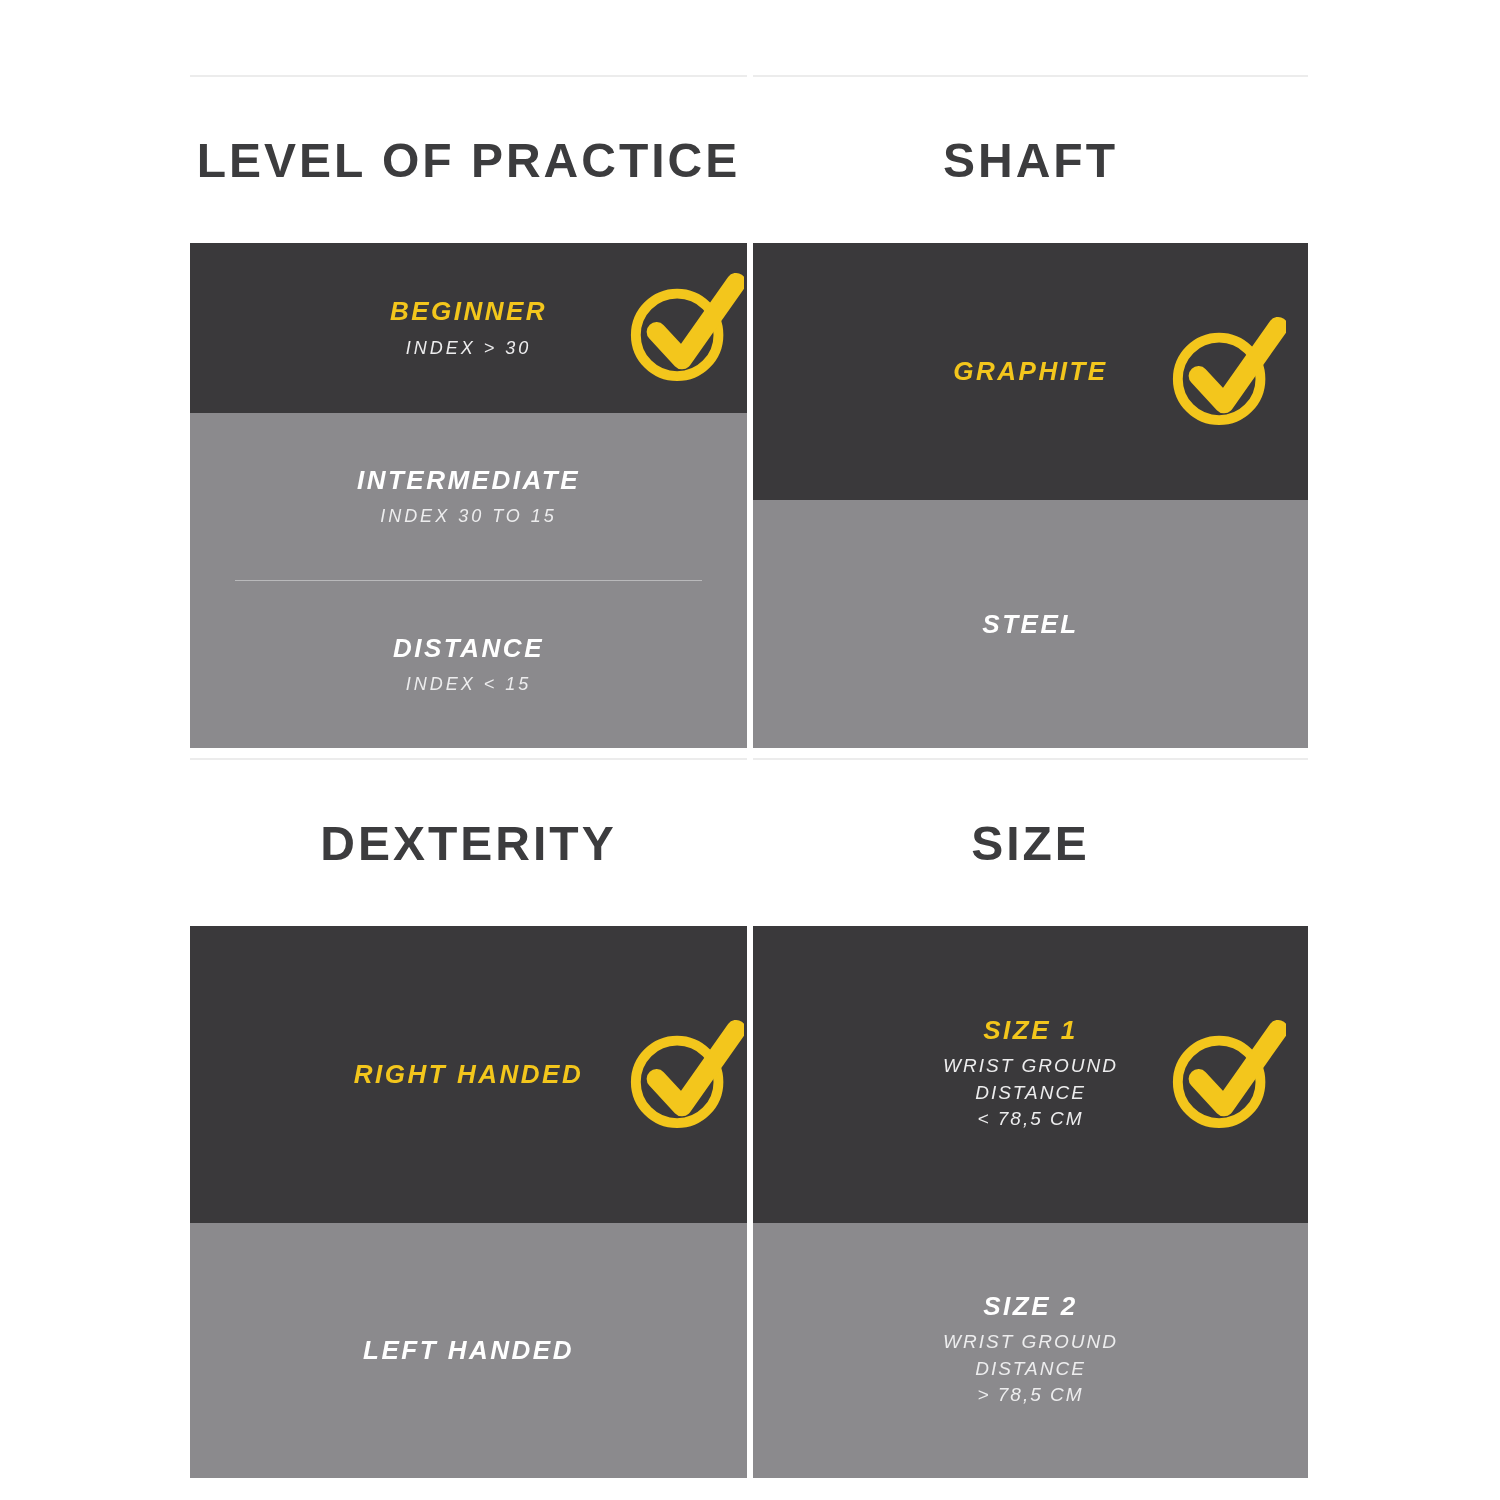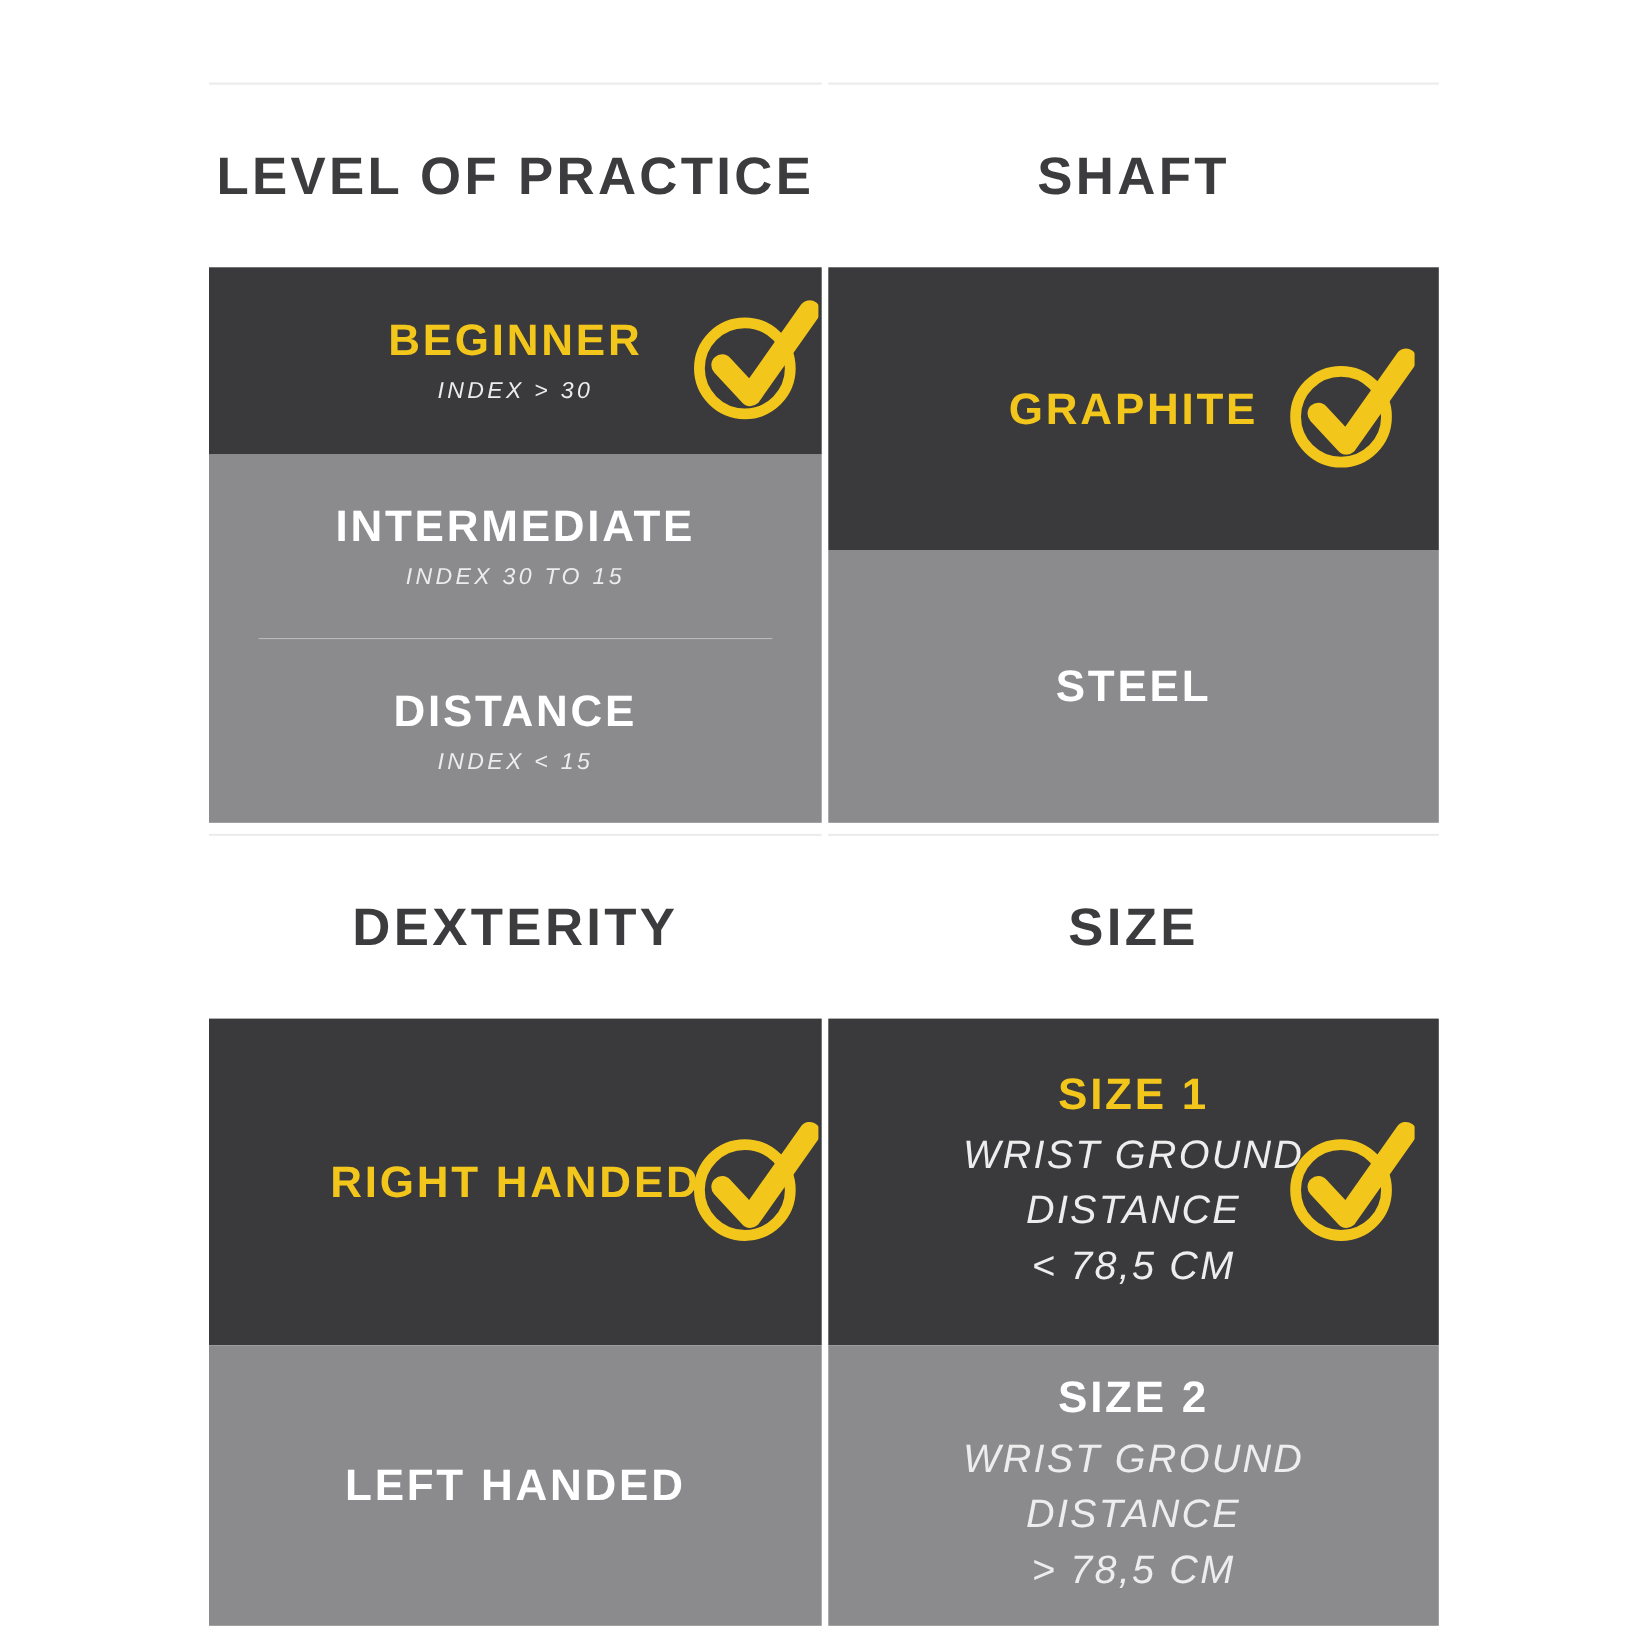--- a/index.html
+++ b/index.html
@@ -34,29 +34,29 @@
 
   #card-tl .opt.dark{height:170px;}
   #card-tr .opt.dark{height:257px;}
   #card-bl .opt.dark,#card-br .opt.dark{height:297px;}
   #card-tl .gray-split{height:335px;background:var(--gray);display:flex;flex-direction:column;}
   .gray-split .half{flex:1;display:flex;flex-direction:column;align-items:center;justify-content:center;text-align:center;}
   .gray-split .divider{height:1px;background:var(--gray-divider);margin:0 45px;}
   #card-tr .opt.gray{height:248px;}
   #card-bl .opt.gray,#card-br .opt.gray{height:255px;}
 
-  .label{font-size:40px;font-weight:bold;letter-spacing:2.5px;color:#fff;line-height:1.1;white-space:nowrap;}
+  .label{font-size:26px;font-weight:bold;letter-spacing:2.5px;color:#fff;line-height:1.1;white-space:nowrap;font-style:italic;}
   .label.sel{color:var(--yellow);}
   .sub{
-    font-size:21px;font-style:italic;letter-spacing:3px;color:var(--sub-text);
+    font-size:18px;font-style:italic;letter-spacing:3px;color:var(--sub-text);
     margin-top:12px;white-space:nowrap;
   }
   .sublines{margin-top:8px;}
   .sublines .subline{
-    font-size:36px;font-style:italic;letter-spacing:2px;color:var(--sub-text);
+    font-size:19px;font-style:italic;letter-spacing:2px;color:var(--sub-text);
     line-height:1.4;white-space:nowrap;
   }
 
   .check{position:absolute;top:50%;transform:translateY(-50%);width:118px;height:118px;}
   #card-tl .check,#card-bl .check{right:3px;}
   #card-tr .check,#card-br .check{right:22px;}
   .check svg{width:100%;height:100%;display:block;}
   .check svg .stroke{stroke:var(--yellow);fill:none;}
 </style>
 </head>

